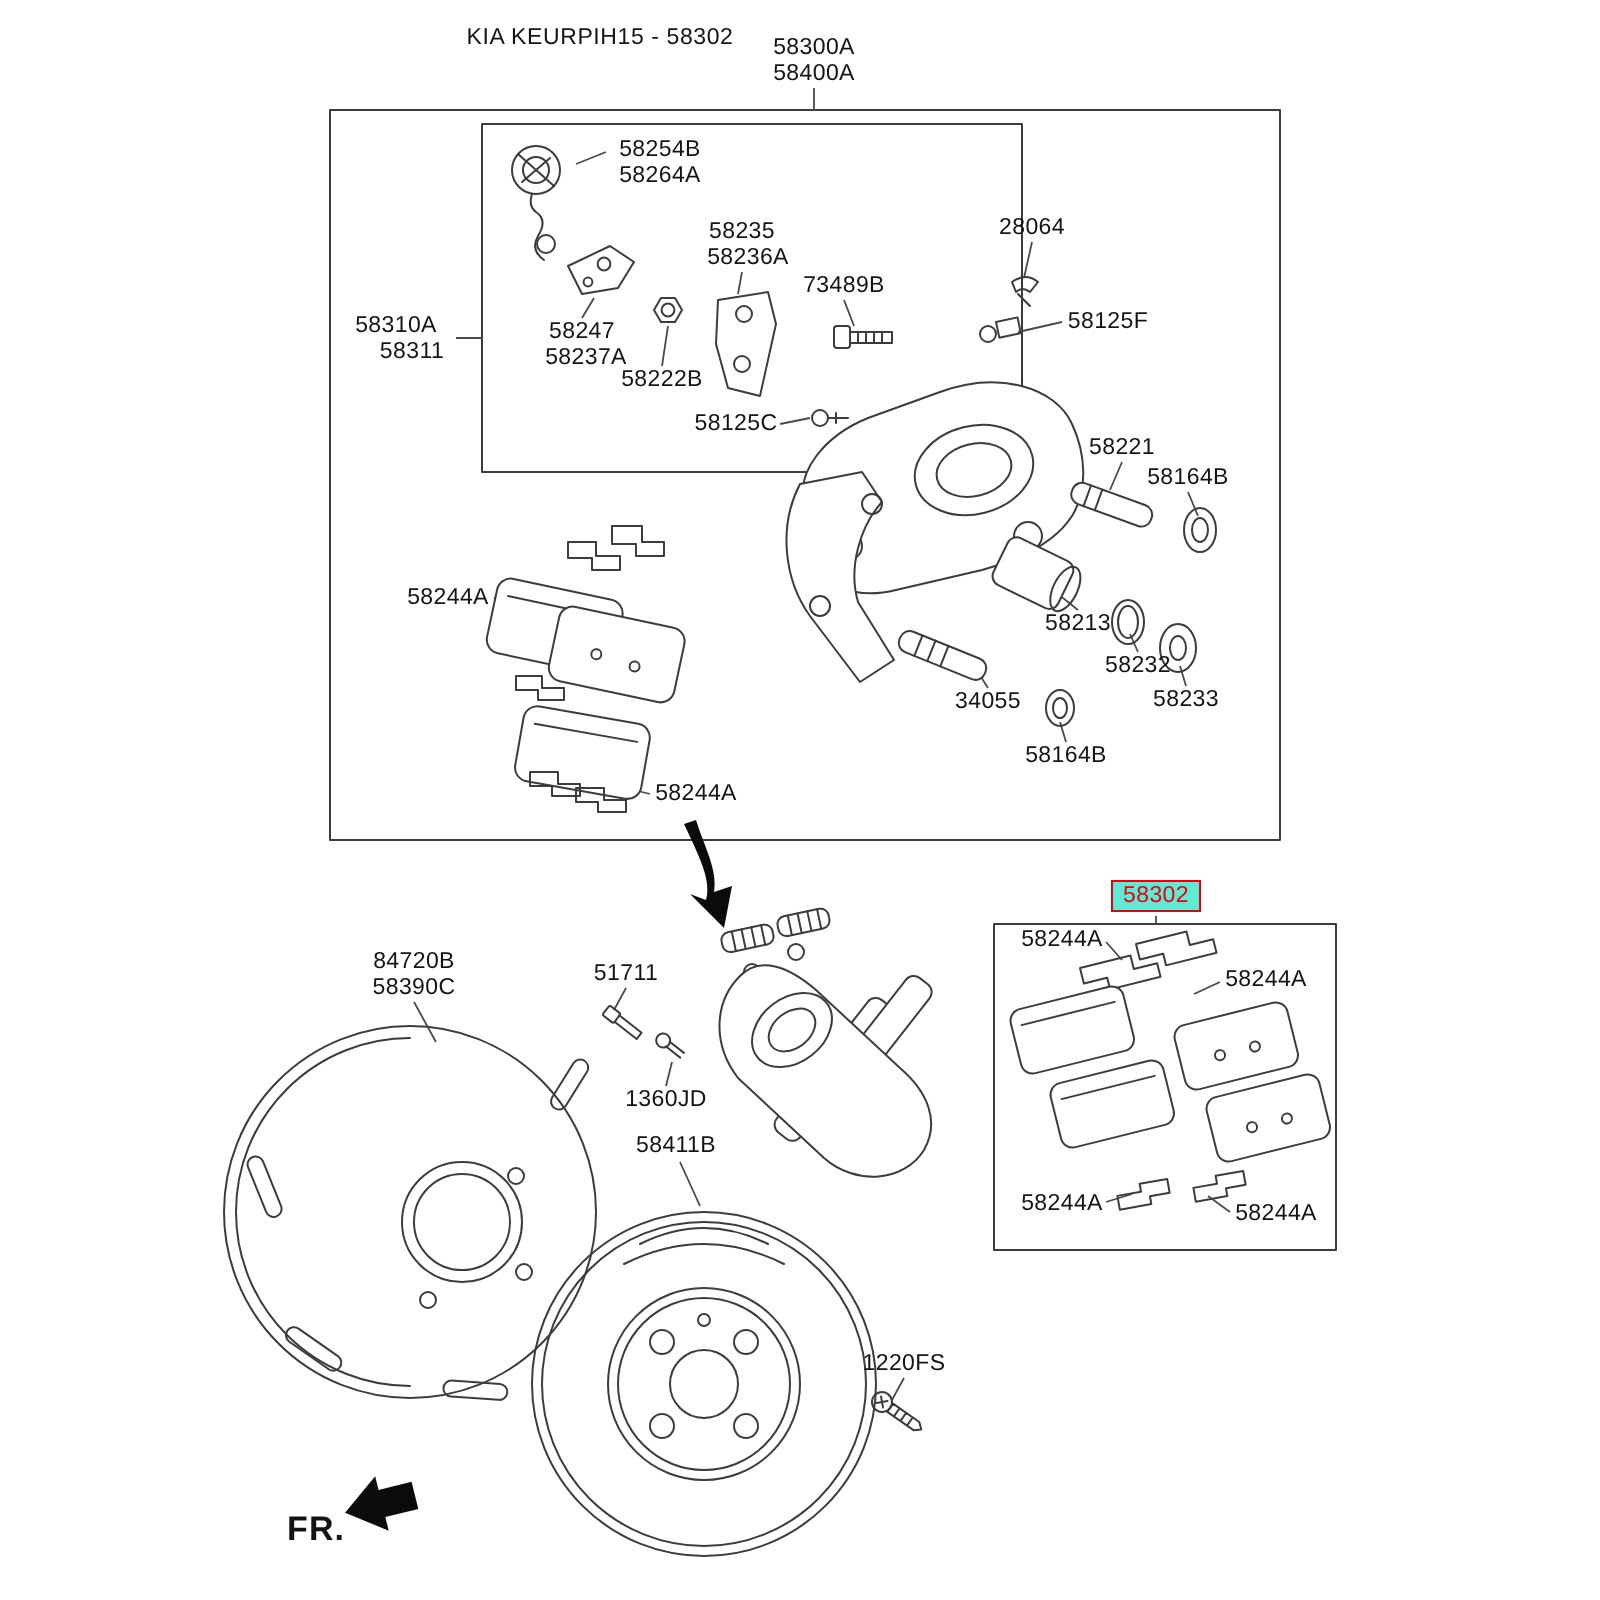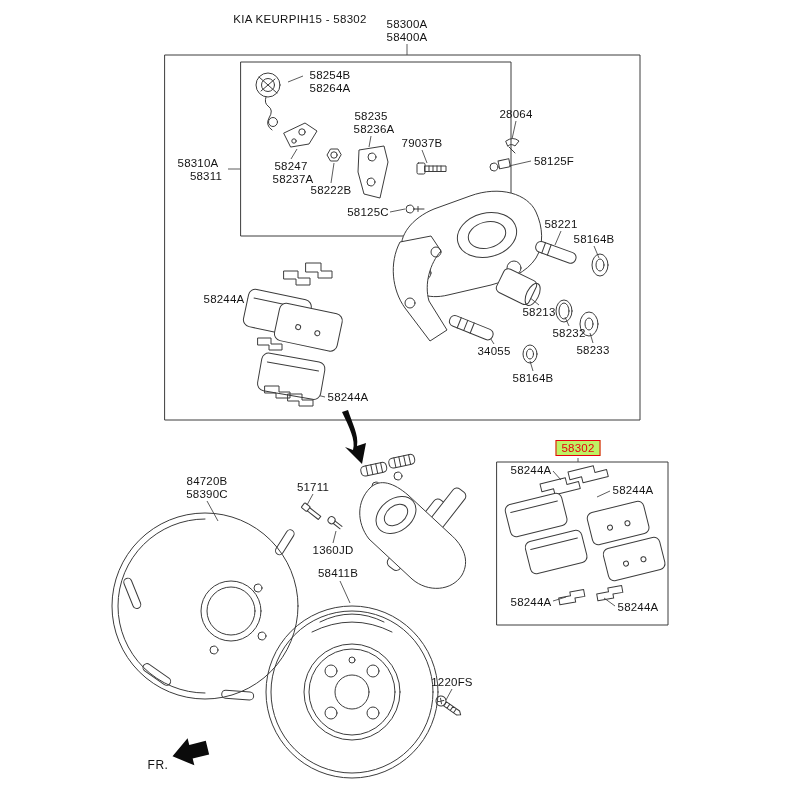--- a/index.html
+++ b/index.html
@@ -1,22 +1,22 @@
 <!DOCTYPE html>
 <html><head>
 <meta charset="utf-8">
 <style>
   * { margin:0; padding:0; box-sizing:border-box; }
   html,body { width:800px; height:800px; background:#ffffff; font-family:"Liberation Sans", sans-serif; }
   #stage { position:relative; width:800px; height:800px; background:#ffffff; overflow:hidden; }
   #art { position:absolute; left:0; top:0; }
   .lbl { position:absolute; transform:translate(-50%,-50%); font-size:11.5px; color:#141414; white-space:nowrap; letter-spacing:.2px; }
   .lbl.title { letter-spacing:.3px; }
-  .lbl.hl { color:#e8000d; border:1.6px solid #e8000d; padding:1px 5px; background:#bef264; }
-  .lbl.fr { font-size:12px; font-weight:normal; letter-spacing:.5px; }
+  .lbl.hl { color:#e8000d; border:1.6px solid #e8000d; padding:1px 5px; background:#5eead4; }
+  .lbl.fr { font-size:17px; font-weight:bold; letter-spacing:.5px; }
   
   .ln    { fill:none; stroke:#3c3c3c; stroke-width:1; stroke-linecap:round; stroke-linejoin:round; }
   .thin  { fill:none; stroke:#4a4a4a; stroke-width:.9; }
   .wfill { fill:#ffffff; stroke:#3c3c3c; stroke-width:1; stroke-linejoin:round; }
   .solid { fill:#0b0b0b; stroke:none; }
 </style>
 </head>
 <body>
 
 <div id="stage">
@@ -298,21 +298,21 @@
   </svg>
 
   <div class="lbl title" style="left:300px;top:19px">KIA KEURPIH15 - 58302</div>
   <div class="lbl" style="left:407px;top:24px">58300A</div>
   <div class="lbl" style="left:407px;top:37px">58400A</div>
   <div class="lbl" style="left:330px;top:75px">58254B</div>
   <div class="lbl" style="left:330px;top:88px">58264A</div>
   <div class="lbl" style="left:371px;top:116px">58235</div>
   <div class="lbl" style="left:374px;top:129px">58236A</div>
   <div class="lbl" style="left:516px;top:114px">28064</div>
-  <div class="lbl" style="left:422px;top:143px">79037B</div>
+  <div class="lbl" style="left:422px;top:143px">73489B</div>
   <div class="lbl" style="left:554px;top:161px">58125F</div>
   <div class="lbl" style="left:198px;top:163px">58310A</div>
   <div class="lbl" style="left:206px;top:176px">58311</div>
   <div class="lbl" style="left:291px;top:166px">58247</div>
   <div class="lbl" style="left:293px;top:179px">58237A</div>
   <div class="lbl" style="left:331px;top:190px">58222B</div>
   <div class="lbl" style="left:368px;top:212px">58125C</div>
   <div class="lbl" style="left:561px;top:224px">58221</div>
   <div class="lbl" style="left:594px;top:239px">58164B</div>
   <div class="lbl" style="left:224px;top:299px">58244A</div>

